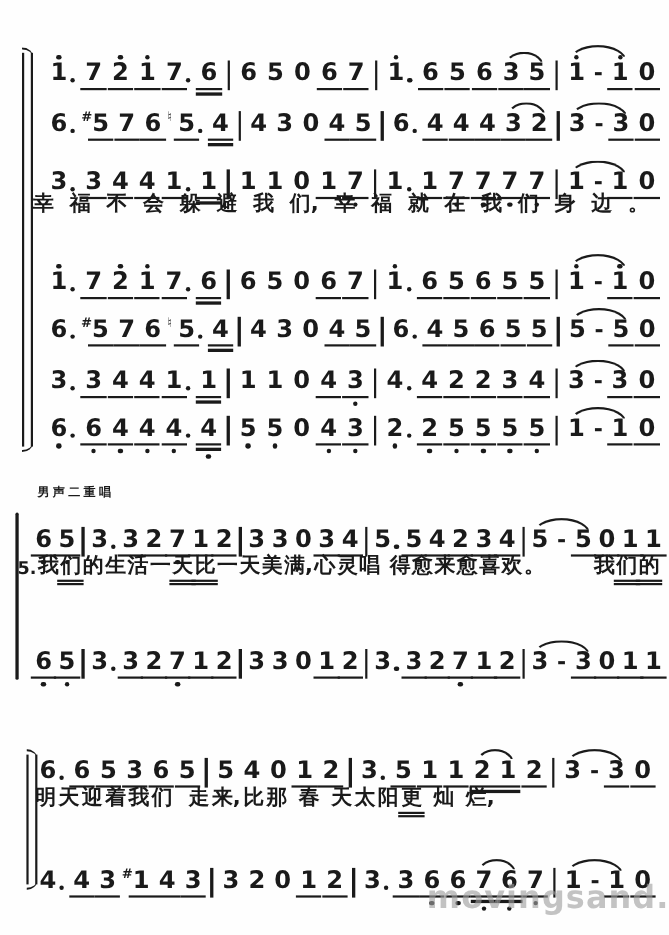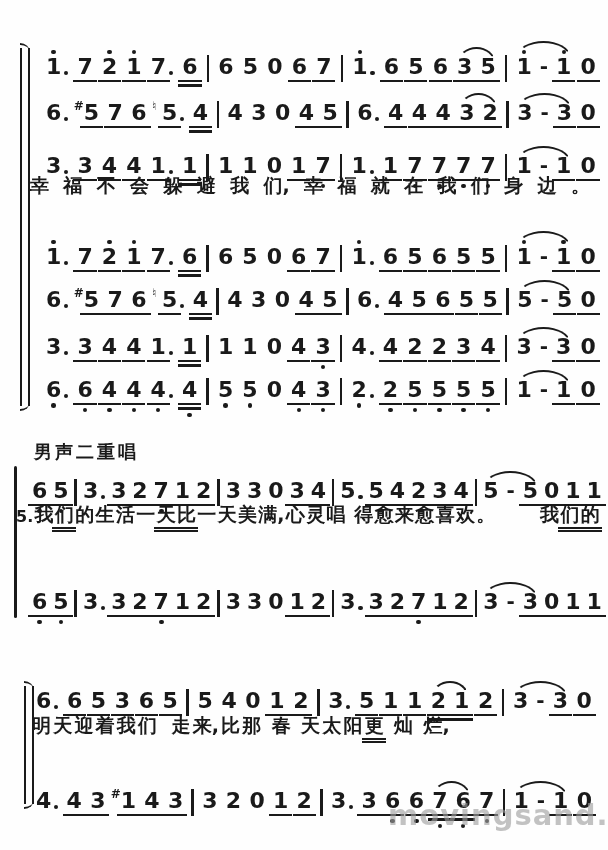--- a/index.html
+++ b/index.html
@@ -52,21 +52,21 @@
         font-size:19px;font-weight:600;font-family:"DejaVu Sans",sans-serif}
   #sys1 .lrow{left:10px;right:8px}
   #sys2 .lrow{left:4px;right:4px}
   #sys3 .lrow{left:8px;right:150px}
   .lyrc{display:flex;flex-direction:column;align-items:center}
   .lchar{line-height:22px;white-space:nowrap}
   .lul{height:2px;background:#1a1a1a;margin-top:1.5px;width:calc(100% + 5px)}
   .vnum{font-size:16px;margin-top:3px}
   .lsp{flex:0 0 auto;height:1px}
 
-  .label{position:absolute;left:34px;top:440px;font-size:18px;font-weight:bold;letter-spacing:3px}
+  .label{position:absolute;left:34px;top:440px;font-size:11px;font-weight:bold;letter-spacing:3px}
 
   .wm{position:absolute;left:388px;top:798px;font-size:29px;font-weight:bold;
       letter-spacing:1px;opacity:.62;white-space:nowrap}
 </style>
 </head>
 <body>
 
 <div id="sheet">
   <div class="sys" id="sys1">
     <div class="bracket"></div>

